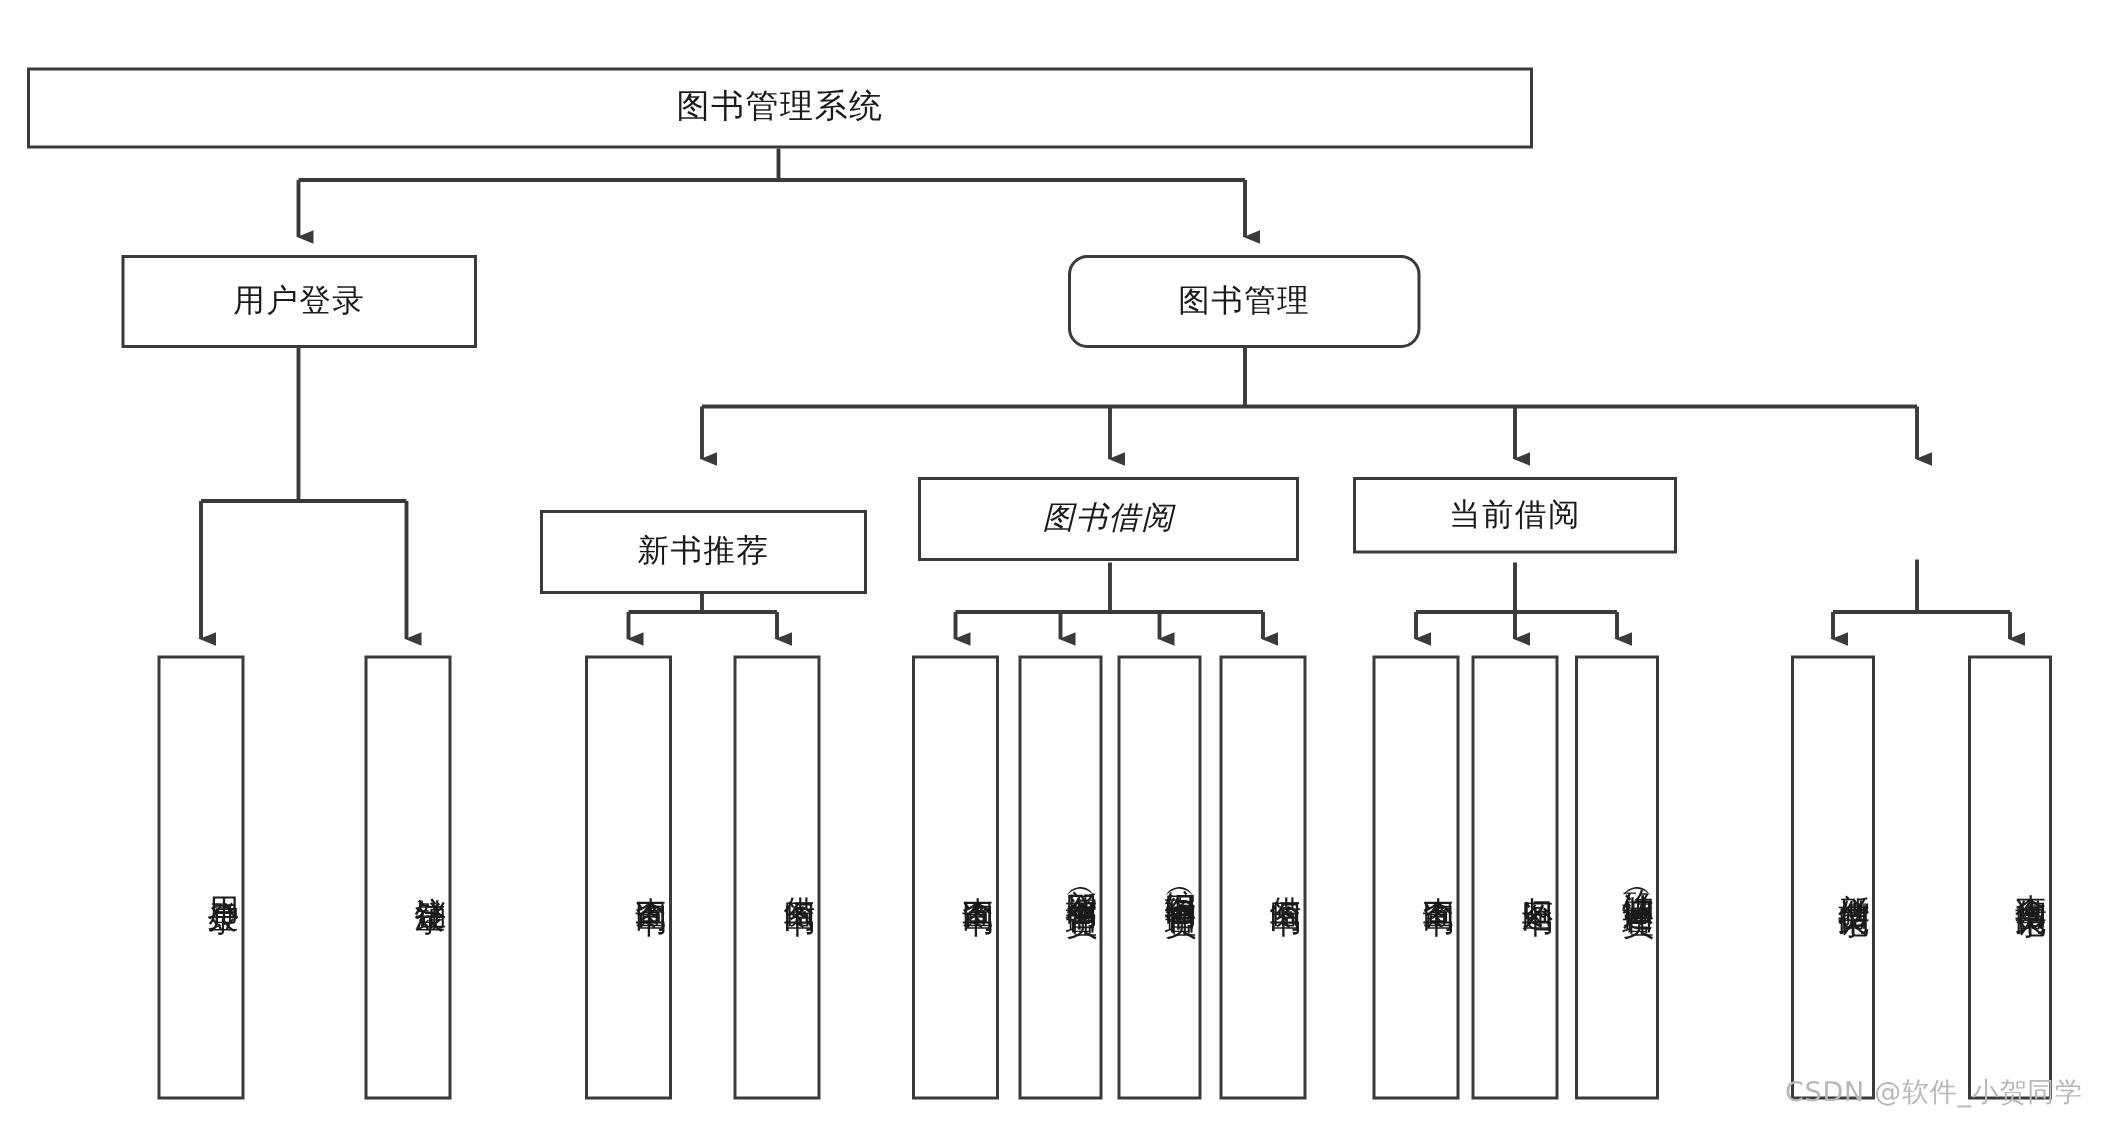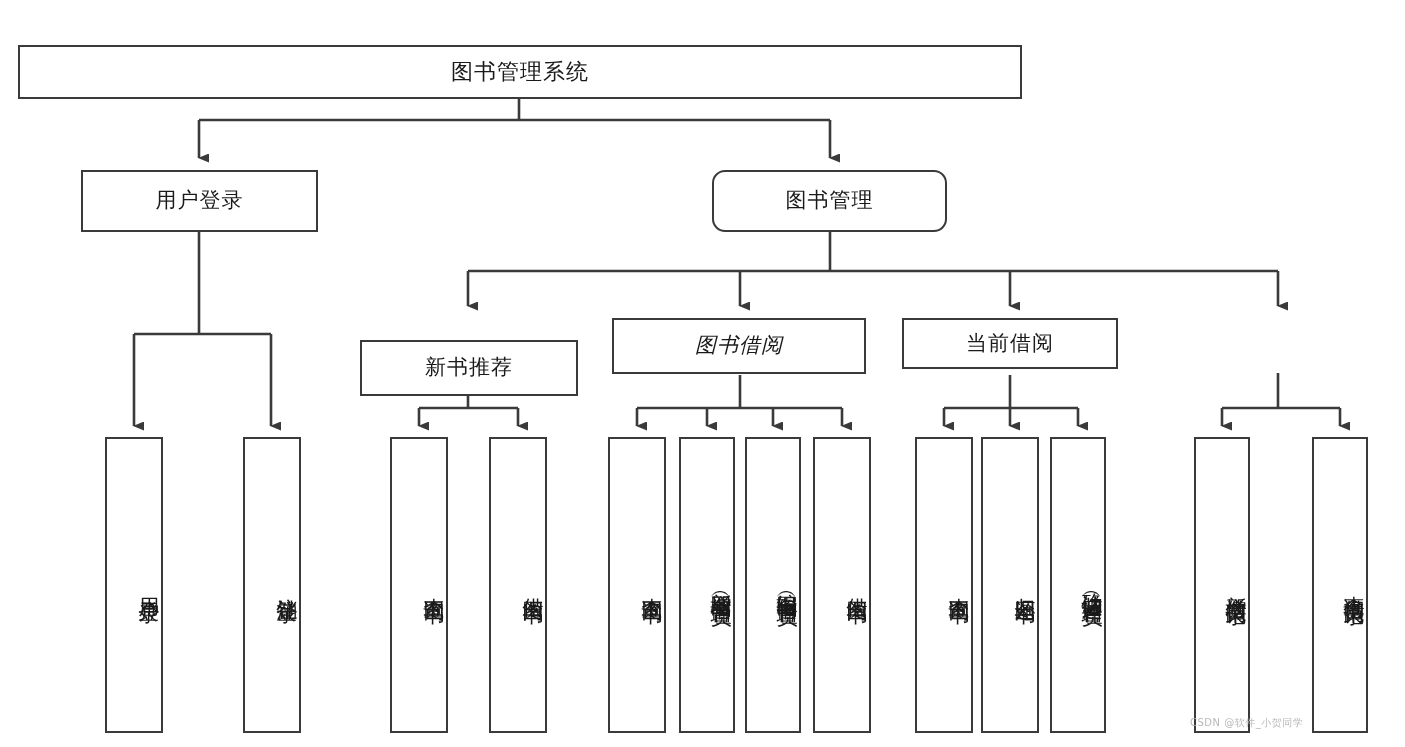--- a/index.html
+++ b/index.html
@@ -55,21 +55,21 @@
     justify-content: center;
   }
   .node.vert > span {
     display: block;
     writing-mode: vertical-rl;
     text-orientation: upright;
     white-space: nowrap;
   }
   .watermark {
     position: absolute;
-    font-size: 10px;
+    font-size: 18px;
     color: #b8b8b8;
     letter-spacing: 0.5px;
     white-space: nowrap;
     user-select: none;
   }
 </style>
 </head>
 <body>
 
 <div id="canvas">

